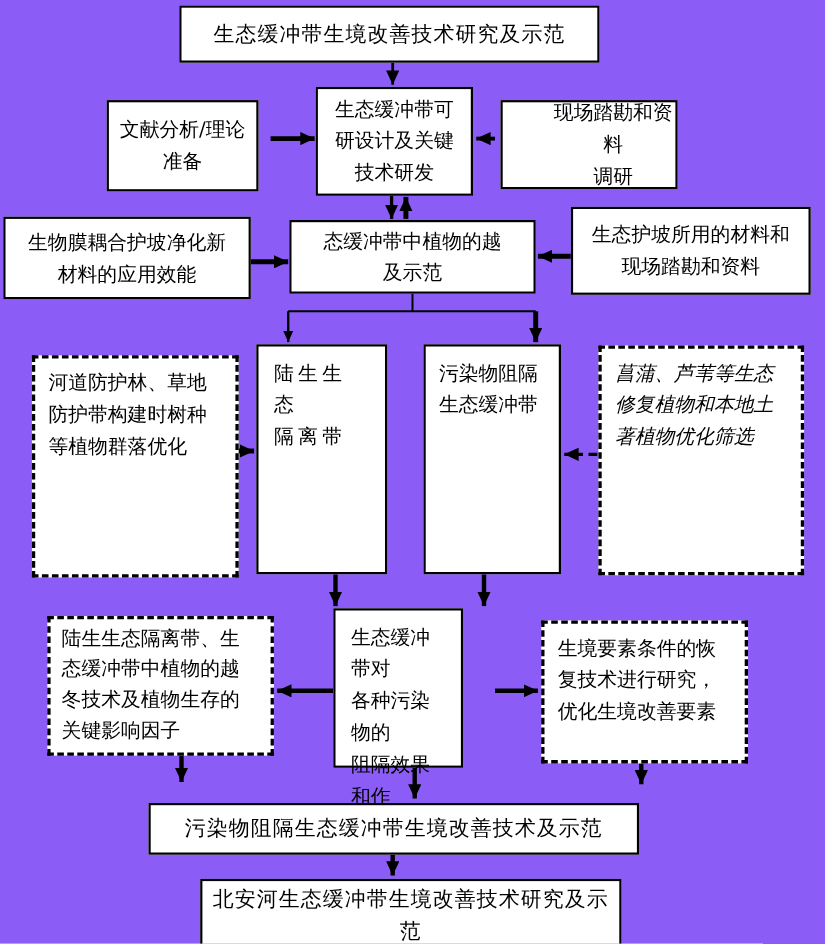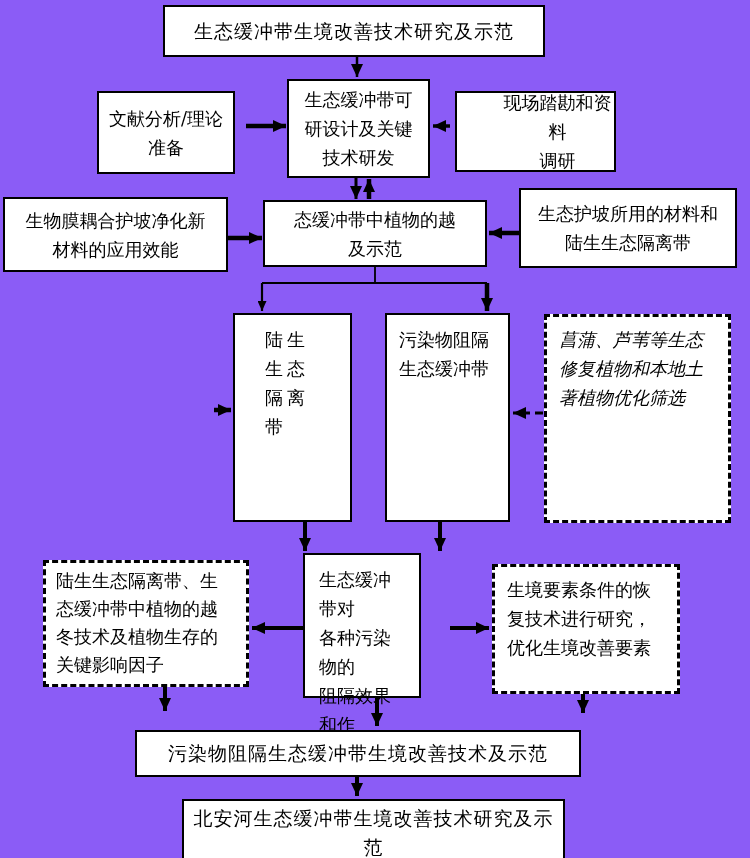--- a/index.html
+++ b/index.html
@@ -81,33 +81,38 @@
 材料的应用效能</span>
   </div>
 
   <div class="node center" style="left:263px; top:200px; width:224px; height:67px;">
     <span class="txt">态缓冲带中植物的越
 及示范</span>
   </div>
 
   <div class="node center" style="left:519px; top:188px; width:218px; height:80px;">
     <span class="txt">生态护坡所用的材料和
-陆生生态隔离带</span>
+现场踏勘和资料</span>
   </div>
 
-  <div class="node topleft" style="left:233px; top:313px; width:119px; height:209px; padding:10px 30px; letter-spacing:4px;">
+  <div class="node topleft" style="left:233px; top:313px; width:119px; height:209px; padding:10px 14px; letter-spacing:4px;">
     <span class="txt">陆生生态
 隔离带</span>
   </div>
 
   <div class="node topleft" style="left:385px; top:313px; width:125px; height:209px; padding:10px 12px;">
     <span class="txt">污染物阻隔
 生态缓冲带</span>
   </div>
 
+  <div class="node dashed topleft" style="left:29px; top:323px; width:188px; height:202px; padding:8px 12px;">
+    <span class="txt">河道防护林、草地
+防护带构建时树种
+等植物群落优化</span>
+  </div>
 
   <div class="node dashed topleft" style="left:544px; top:314px; width:187px; height:209px; padding:8px 12px;font-style:italic;">
     <span class="txt">菖蒲、芦苇等生态
 修复植物和本地土
 著植物优化筛选</span>
   </div>
 
   <div class="node topleft" style="left:303px; top:553px; width:118px; height:145px; padding:10px 14px;">
     <span class="txt">生态缓冲带对
 各种污染物的

